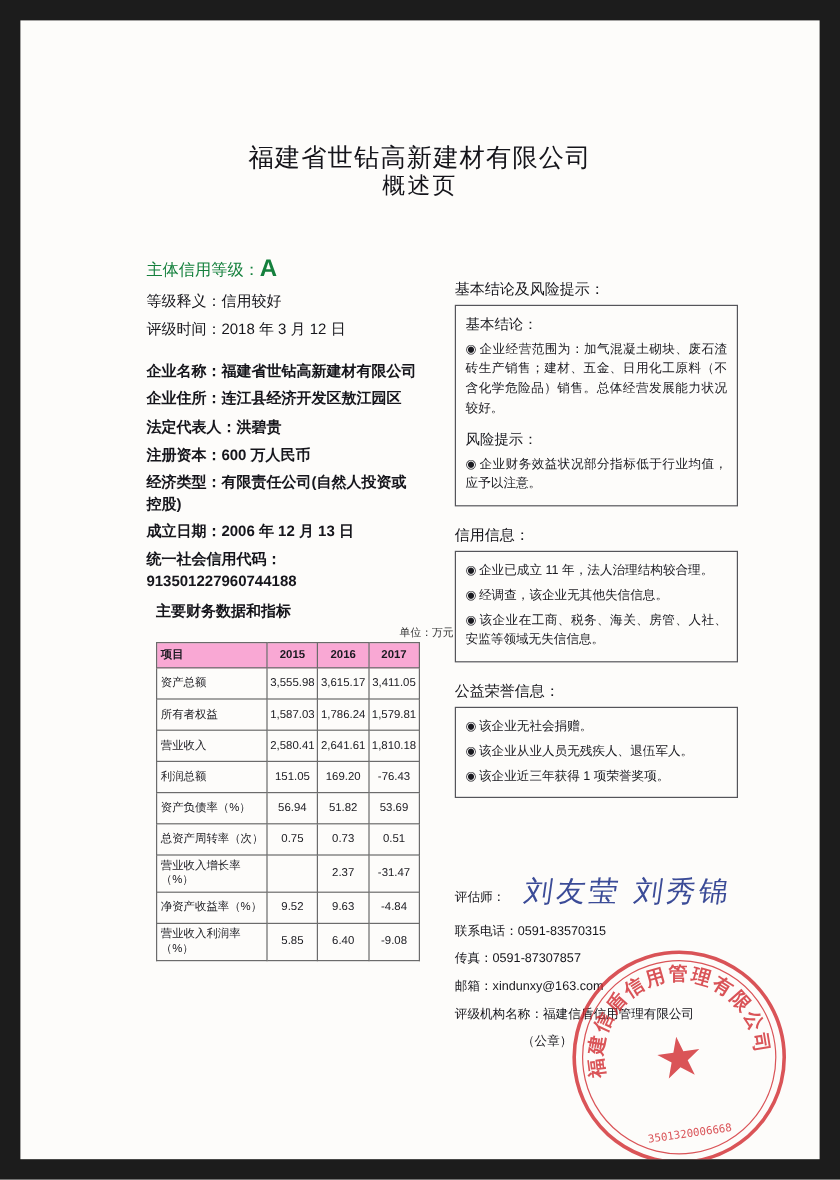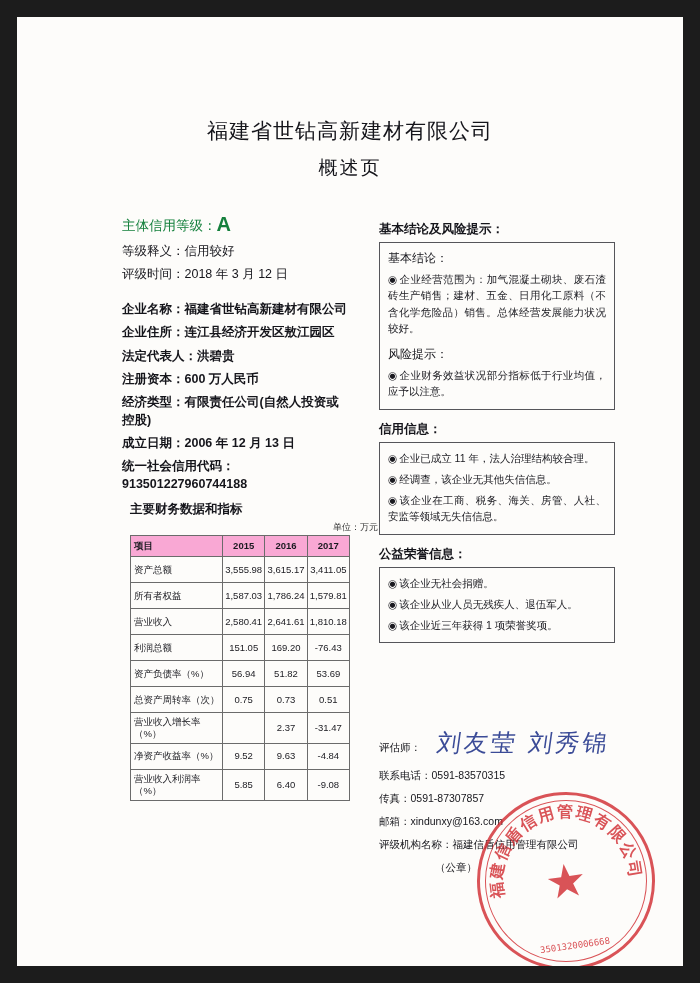--- a/index.html
+++ b/index.html
@@ -21,21 +21,21 @@
     left:0;top:0;width:666px;height:949px;
   }
 
   
   .doc-title{
     position:absolute;left:0;top:100px;width:666px;
     text-align:center;font-size:21px;color:#14141a;
     letter-spacing:1px;font-weight:500;
   }
   .doc-subtitle{
-    position:absolute;left:0;top:138px;width:666px;
+    position:absolute;left:0;top:125px;width:666px;
     text-align:center;font-size:19px;color:#14141a;
     letter-spacing:2px;font-weight:500;
   }
 
   
   .left{
     position:absolute;left:105px;top:196px;width:225px;
   }
   .rating-line{
     font-size:13.5px;color:#15803d;margin-bottom:6px;white-space:nowrap;
@@ -69,21 +69,21 @@
     background:#f9a8d4;font-weight:bold;height:14px;
   }
   table.fin td.rowhead{
     text-align:left;padding-left:3px;width:86px;
   }
   table.fin tbody tr{height:26px;}
 
   
   .right{position:absolute;left:362px;top:200px;width:236px;}
   .sec-title{
-    font-size:12.5px;font-weight:bold;color:#15151b;margin:4px 0 4px 0;
+    font-size:12.5px;font-weight:normal;color:#15151b;margin:16px 0 4px 0;
   }
   .box{
     border:1px solid #55555a;
     padding:7px 8px 9px 8px;
     margin-bottom:11px;
     background:transparent;
   }
   .box .lbl{
     font-size:12px;color:#15151b;margin-bottom:4px;
   }

